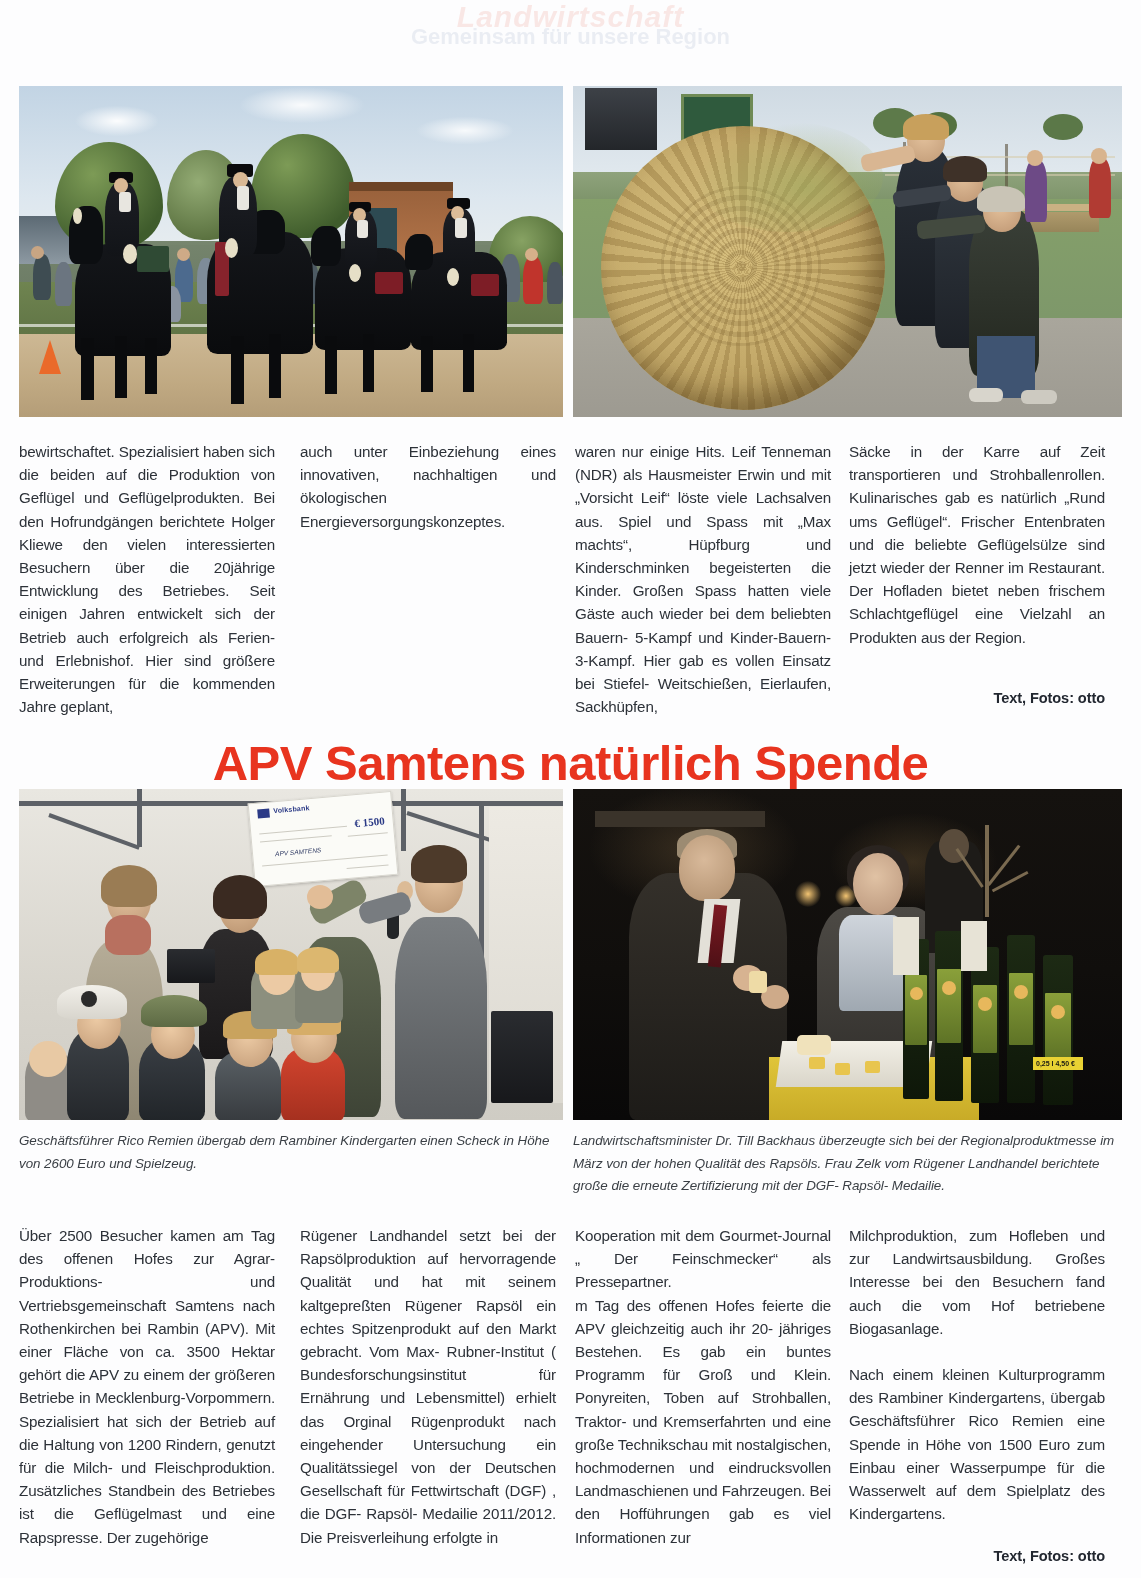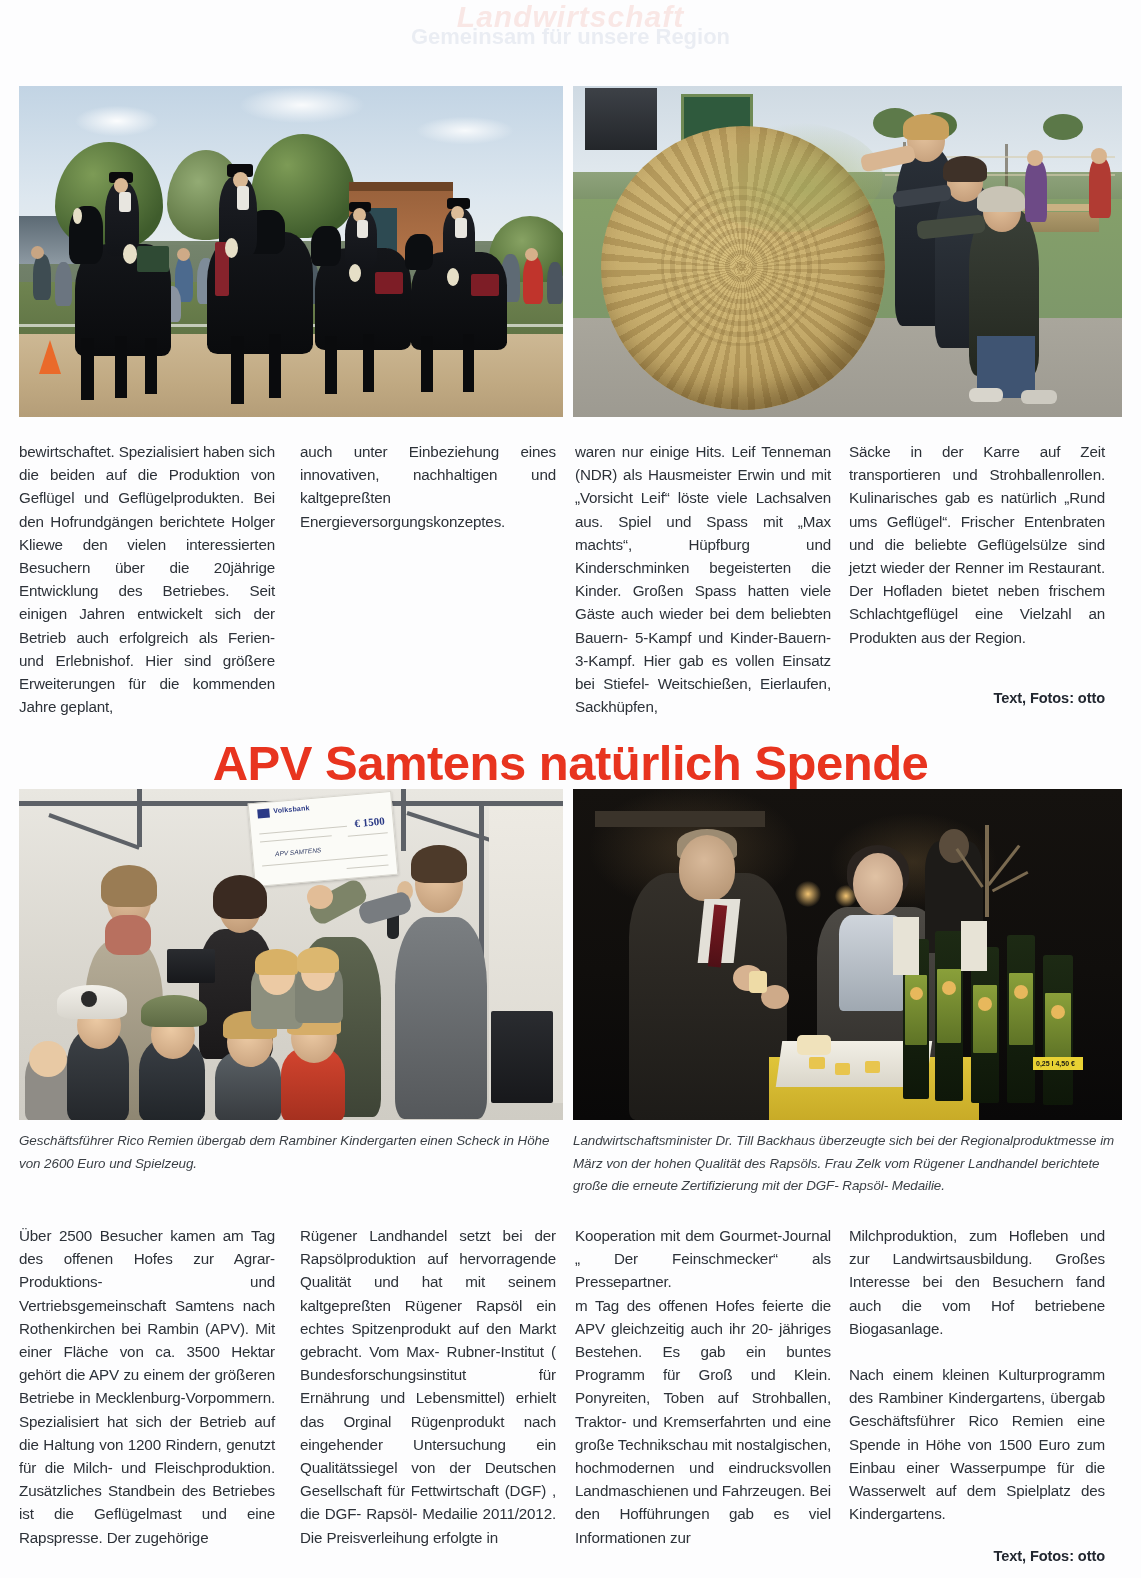--- a/index.html
+++ b/index.html
@@ -555,21 +555,21 @@
     <div class="layer kid" style="left:452px;top:74px;width:22px;height:62px;background:#6d4a86;"></div>
     <div class="layer head" style="left:454px;top:64px;width:16px;height:16px;background:#d8b48e;"></div>
     <div class="layer kid" style="left:516px;top:72px;width:22px;height:60px;background:#b13b33;"></div>
     <div class="layer head" style="left:518px;top:62px;width:16px;height:16px;background:#d8b48e;"></div>
   </div>
 
   <div class="col top-col tc1">
     <p>bewirtschaftet. Spezialisiert haben sich die beiden auf die Produktion von Geflügel und Geflügelprodukten. Bei den Hofrundgängen berichtete Holger Kliewe den vielen interessierten Besuchern über die 20jährige Entwicklung des Betriebes. Seit einigen Jahren entwickelt sich der Betrieb auch erfolgreich als Ferien- und Erlebnishof. Hier sind größere Erweiterungen für die kommenden Jahre geplant,</p>
   </div>
   <div class="col top-col tc2">
-    <p>auch unter Einbeziehung eines innovativen, nachhaltigen und kaltgepreßten Energieversorgungskonzeptes.</p>
+    <p>auch unter Einbeziehung eines innovativen, nachhaltigen und ökologischen Energieversorgungskonzeptes.</p>
   </div>
   <div class="col top-col tc3">
     <p>waren nur einige Hits. Leif Tenneman (NDR) als Hausmeister Erwin und mit „Vorsicht Leif“ löste viele Lachsalven aus. Spiel und Spass mit „Max machts“, Hüpfburg und Kinderschminken begeisterten die Kinder. Großen Spass hatten viele Gäste auch wieder bei dem beliebten Bauern- 5-Kampf und Kinder-Bauern- 3-Kampf. Hier gab es vollen Einsatz bei Stiefel- Weitschießen, Eierlaufen, Sackhüpfen,</p>
   </div>
   <div class="col top-col tc4">
     <p>Säcke in der Karre auf Zeit transportieren und Strohballenrollen. Kulinarisches gab es natürlich „Rund ums Geflügel“. Frischer Entenbraten und die beliebte Geflügelsülze sind jetzt wieder der Renner im Restaurant. Der Hofladen bietet neben frischem Schlachtgeflügel eine Vielzahl an Produkten aus der Region.</p>
   </div>
   <div class="credit credit-top">Text, Fotos: otto</div>
 
   <div class="redhead">APV Samtens natürlich Spende</div>

